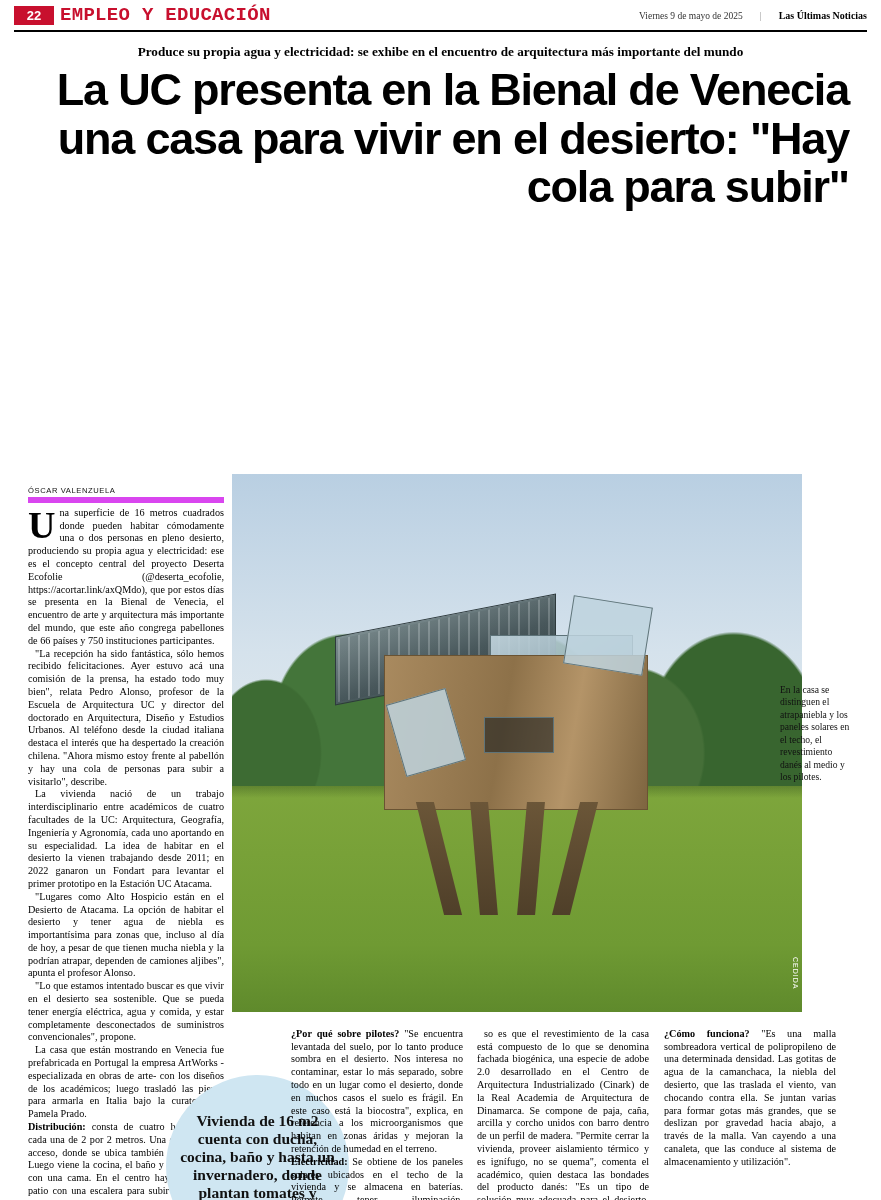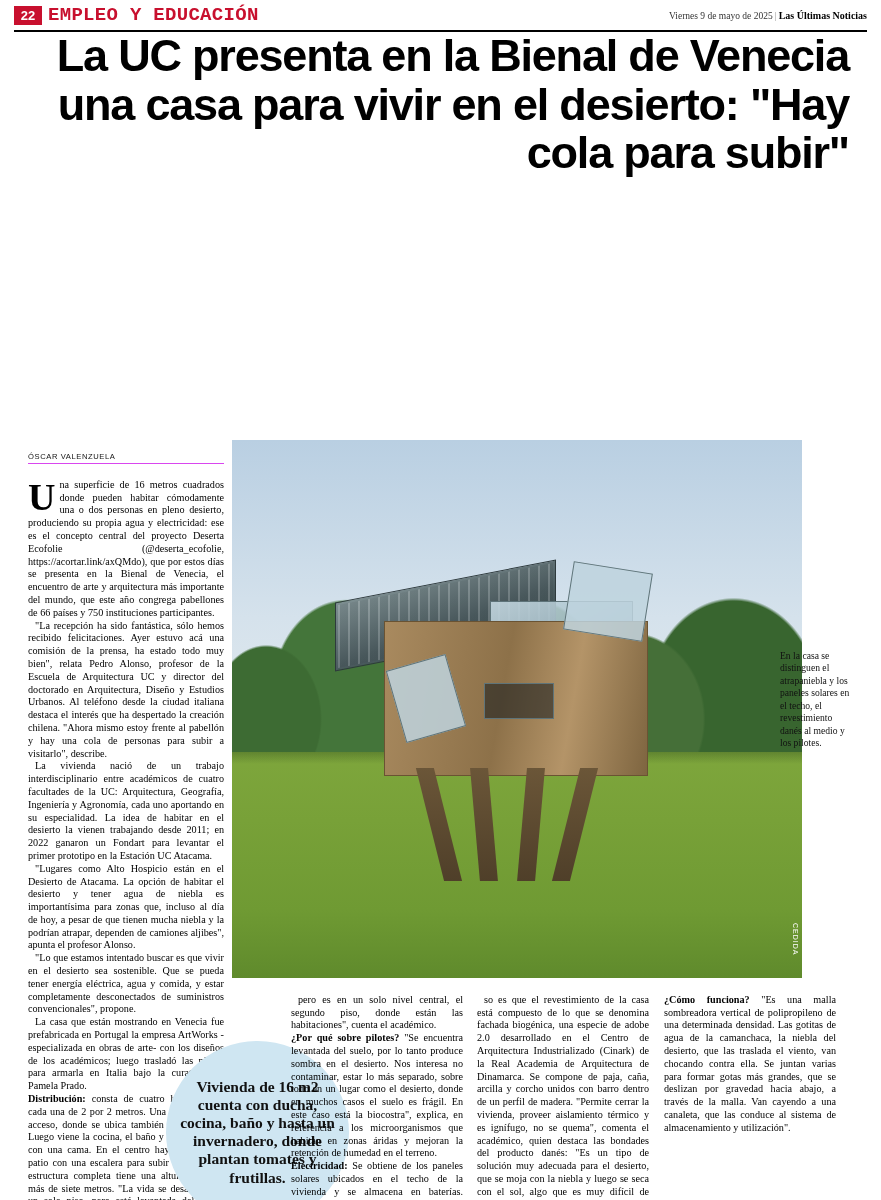--- a/index.html
+++ b/index.html
@@ -29,40 +29,40 @@
     display: flex;
     align-items: center;
     border-bottom: 2.5px solid #000;
   }
   .page-num {
     background: #c8102e;
     color: #fff;
     font-family: "Liberation Sans", sans-serif;
     font-weight: bold;
     font-size: 13px;
-    width: 28px;
+    width: 40px;
     height: 19px;
     line-height: 19px;
     text-align: center;
     margin-right: 6px;
   }
   .section-title {
     color: #c8102e;
     font-family: Liberation Mono, monospace;
     font-weight: bold;
     font-size: 19px;
     letter-spacing: 0.3px;
   }
   .masthead-right {
     margin-left: auto;
     font-family: "Liberation Serif", serif;
     font-size: 10px;
     display: flex;
     align-items: baseline;
-    gap: 2px;
+    gap: 17px;
   }
   .masthead-right .date { color: #333; font-size: 9.5px; }
   .masthead-right .sep { color: #999; }
   .masthead-right .paper { font-weight: bold; font-size: 10px; }
 
   
   .kicker {
     text-align: center;
     font-family: "Liberation Serif", serif;
     font-weight: bold;
@@ -82,24 +82,24 @@
   
   .content {
     position: relative;
     margin-top: 4px;
   }
   .byline {
     font-family: "Liberation Sans", sans-serif;
     font-size: 7.6px;
     letter-spacing: 0.6px;
     color: #111;
-    border-bottom: 1px solid #d946ef;
+    border-bottom: 6px solid #d946ef;
     width: 196px;
     padding-bottom: 1.5px;
-    margin-bottom: 15px;
+    margin-bottom: 4px;
   }
 
   
   .col {
     position: absolute;
     font-family: "Liberation Serif", serif;
     font-size: 10.2px;
     line-height: 1.255;
     text-align: justify;
     color: #000;
@@ -235,20 +235,21 @@
   <div class="masthead">
     <div class="page-num">22</div>
     <div class="section-title">EMPLEO Y EDUCACIÓN</div>
     <div class="masthead-right">
       <span class="date">Viernes 9 de mayo de 2025</span>
       <span class="sep">|</span>
       <span class="paper">Las Últimas Noticias</span>
     </div>
   </div>
 
+  <div class="kicker">Produce su propia agua y electricidad: se exhibe en el encuentro de arquitectura más importante del mundo</div>
   <div class="headline">La UC presenta en la Bienal de Venecia una casa para vivir en el desierto: "Hay cola para subir"</div>
 
   <div class="content">
 
     <div class="col" id="col1">
       <div class="byline">ÓSCAR VALENZUELA</div>
       <div>
           <p class="noindent"><span class="dropcap">U</span>na superficie de 16 metros cuadrados donde pueden habitar cómodamente una o dos personas en pleno desierto, produciendo su propia agua y electricidad: ese es el concepto central del proyecto Deserta Ecofolie (@deserta_ecofolie, https://acortar.link/axQMdo), que por estos días se presenta en la Bienal de Venecia, el encuentro de arte y arquitectura más importante del mundo, que este año congrega pabellones de 66 países y 750 instituciones participantes.</p>
           <p>"La recepción ha sido fantástica, sólo hemos recibido felicitaciones. Ayer estuvo acá una comisión de la prensa, ha estado todo muy bien", relata Pedro Alonso, profesor de la Escuela de Arquitectura UC y director del doctorado en Arquitectura, Diseño y Estudios Urbanos. Al teléfono desde la ciudad italiana destaca el interés que ha despertado la creación chilena. "Ahora mismo estoy frente al pabellón y hay una cola de personas para subir a visitarlo", describe.</p>
           <p>La vivienda nació de un trabajo interdisciplinario entre académicos de cuatro facultades de la UC: Arquitectura, Geografía, Ingeniería y Agronomía, cada uno aportando en su especialidad. La idea de habitar en el desierto la vienen trabajando desde 2011; en 2022 ganaron un Fondart para levantar el primer prototipo en la Estación UC Atacama.</p>
@@ -283,21 +284,20 @@
       <div class="photo-credit">CEDIDA</div>
     </div>
 
     <div class="photo-caption">En la casa se distinguen el atrapaniebla y los paneles solares en el techo, el revestimiento danés al medio y los pilotes.</div>
 
     <div class="pull-circle">
       <span>Vivienda de 16 m2 cuenta con ducha, cocina, baño y hasta un invernadero, donde plantan tomates y frutillas.</span>
     </div>
 
     <div class="col" id="col2">
-        <p>pero es en un solo nivel central, el segundo piso, donde están las habitaciones", cuenta el académico.</p>
         <p class="noindent"><b>¿Por qué sobre pilotes?</b> "Se encuentra levantada del suelo, por lo tanto produce sombra en el desierto. Nos interesa no contaminar, estar lo más separado, sobre todo en un lugar como el desierto, donde en muchos casos el suelo es frágil. En este caso está la biocostra", explica, en referencia a los microorganismos que habitan en zonas áridas y mejoran la retención de humedad en el terreno.</p>
         <p class="noindent"><b>Electricidad:</b> Se obtiene de los paneles solares ubicados en el techo de la vivienda y se almacena en baterías. Permite tener iluminación, electrodomésticos, como un refrigerador, y también activa los sistemas de bombeo de la red hidráulica, para llevar agua a los distintos puntos de la construcción.</p>
       </div>
     <div class="col" id="col3">
         <p>so es que el revestimiento de la casa está compuesto de lo que se denomina fachada biogénica, una especie de adobe 2.0 desarrollado en el Centro de Arquitectura Industrializado (Cinark) de la Real Academia de Arquitectura de Dinamarca. Se compone de paja, caña, arcilla y corcho unidos con barro dentro de un perfil de madera. "Permite cerrar la vivienda, proveer aislamiento térmico y es ignífugo, no se quema", comenta el académico, quien destaca las bondades del producto danés: "Es un tipo de solución muy adecuada para el desierto, que se moja con la niebla y luego se seca con el sol, algo que es muy difícil de soportar y puede destruir cualquier tipo de material".</p>
       </div>
     <div class="col" id="col4">
         <p class="noindent"><b>¿Cómo funciona?</b> "Es una malla sombreadora vertical de polipropileno de una determinada densidad. Las gotitas de agua de la camanchaca, la niebla del desierto, que las traslada el viento, van chocando contra ella. Se juntan varias para formar gotas más grandes, que se deslizan por gravedad hacia abajo, a través de la malla. Van cayendo a una canaleta, que las conduce al sistema de almacenamiento y utilización".</p>
       </div>
 

